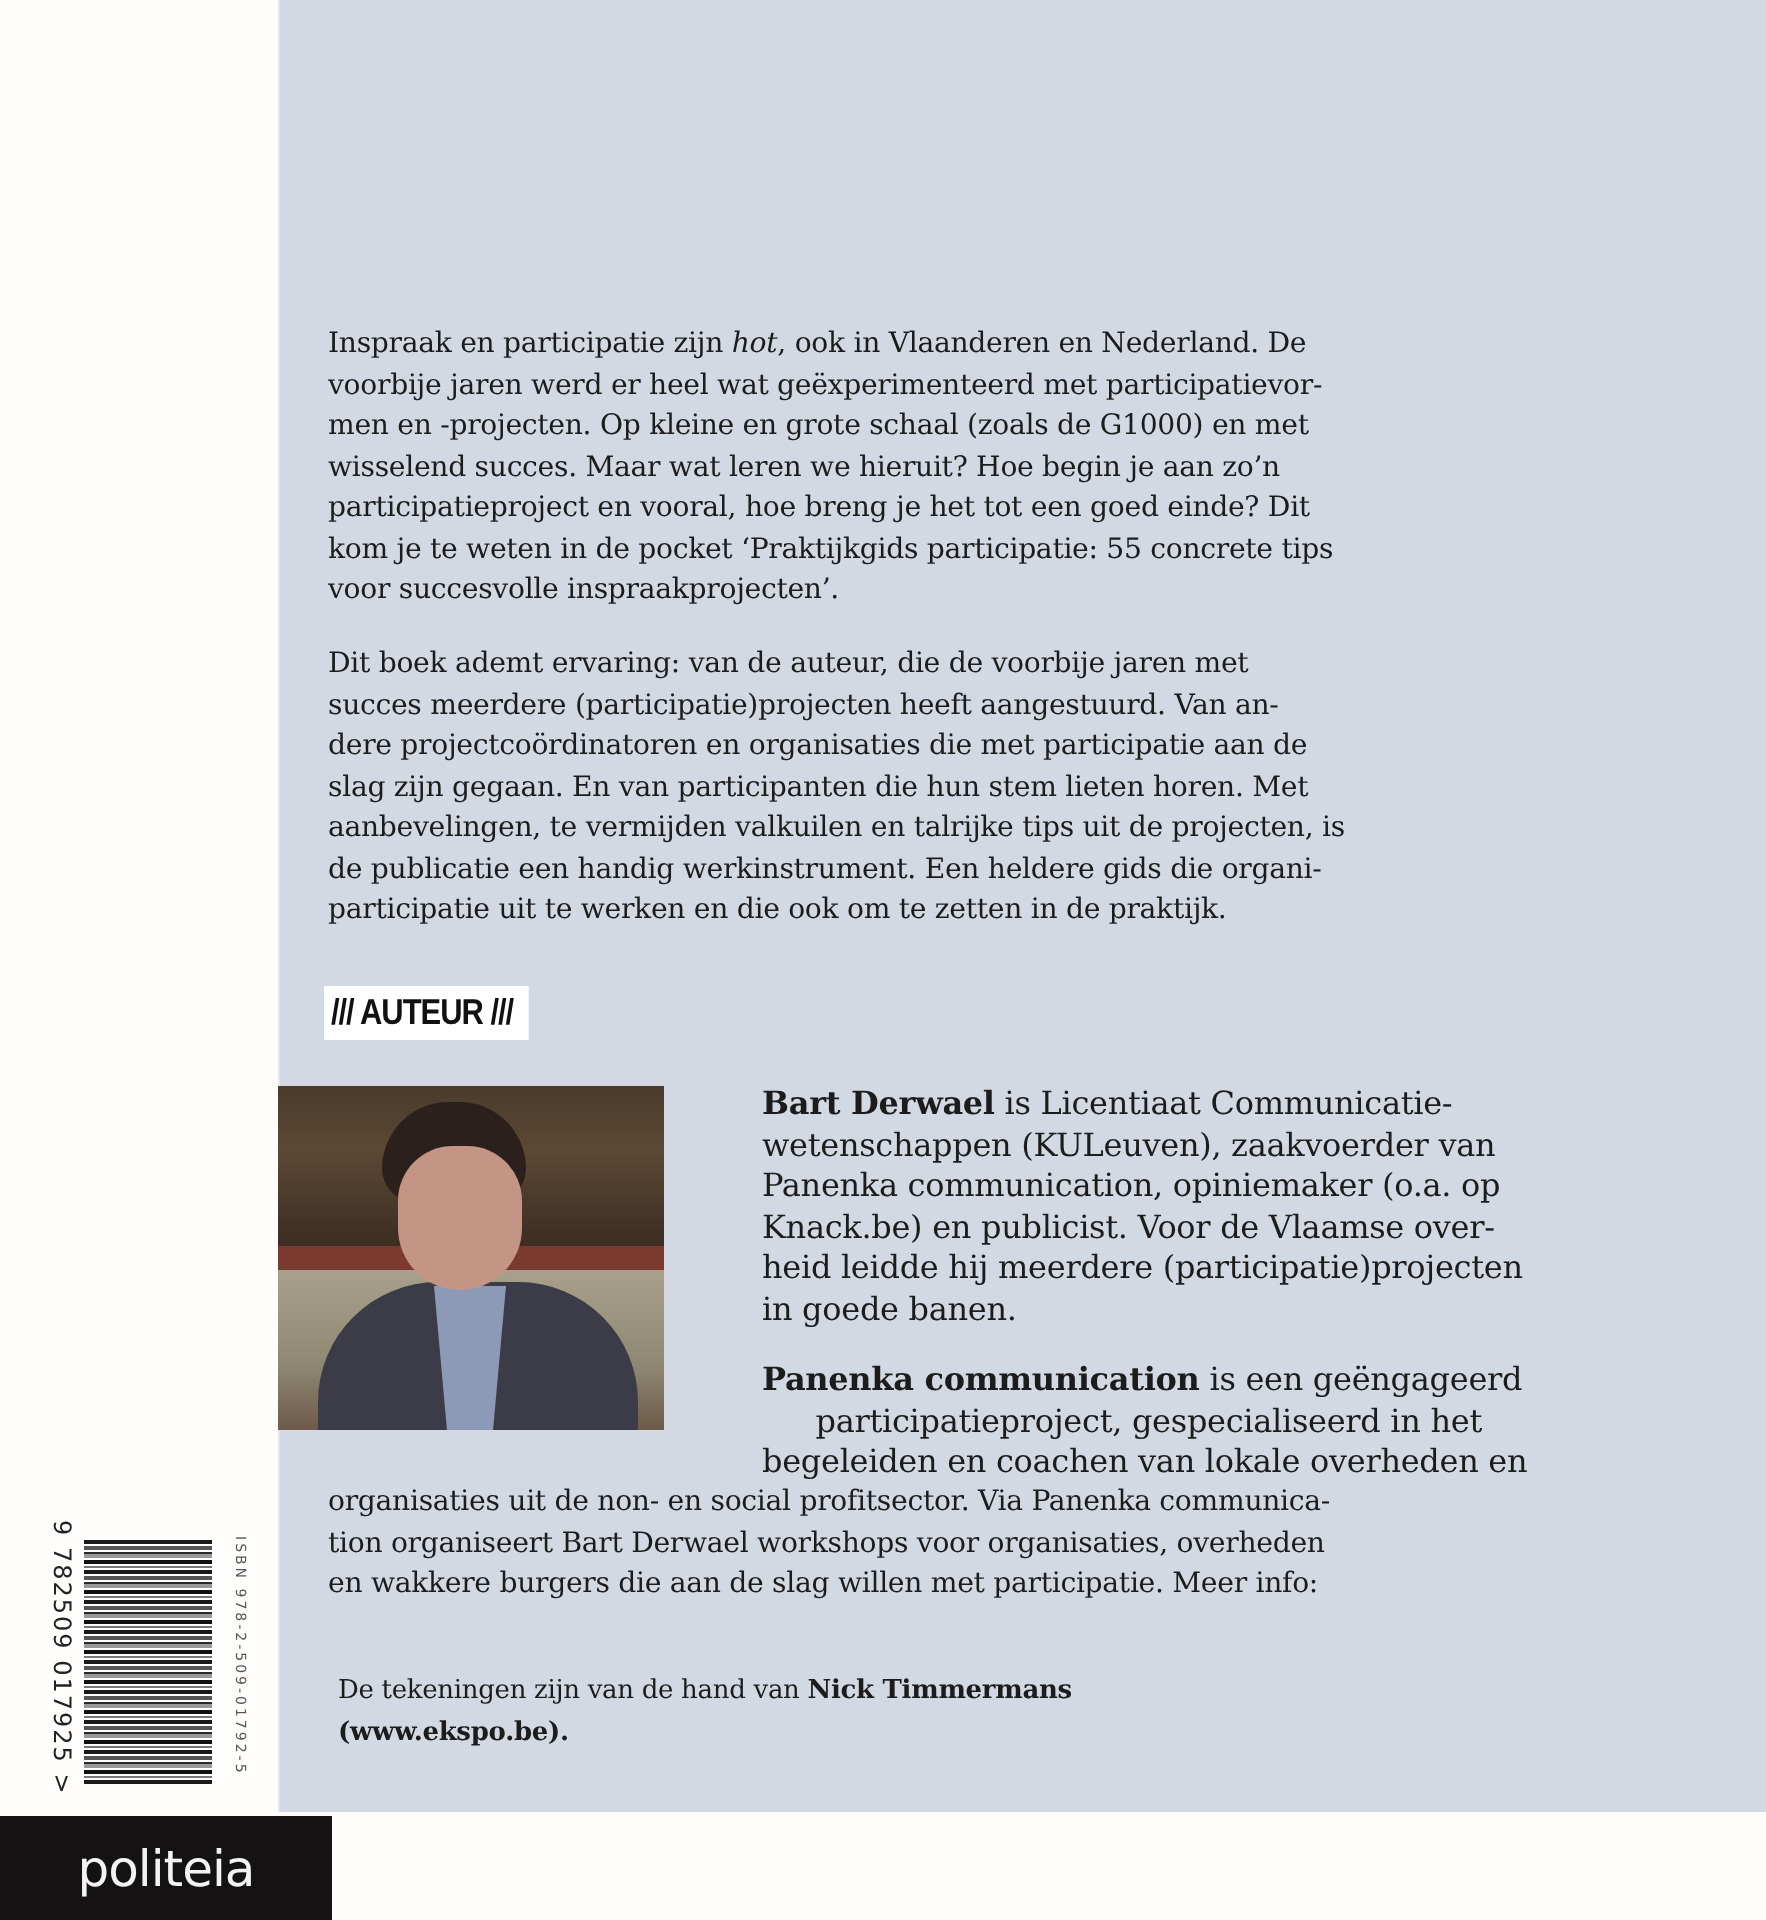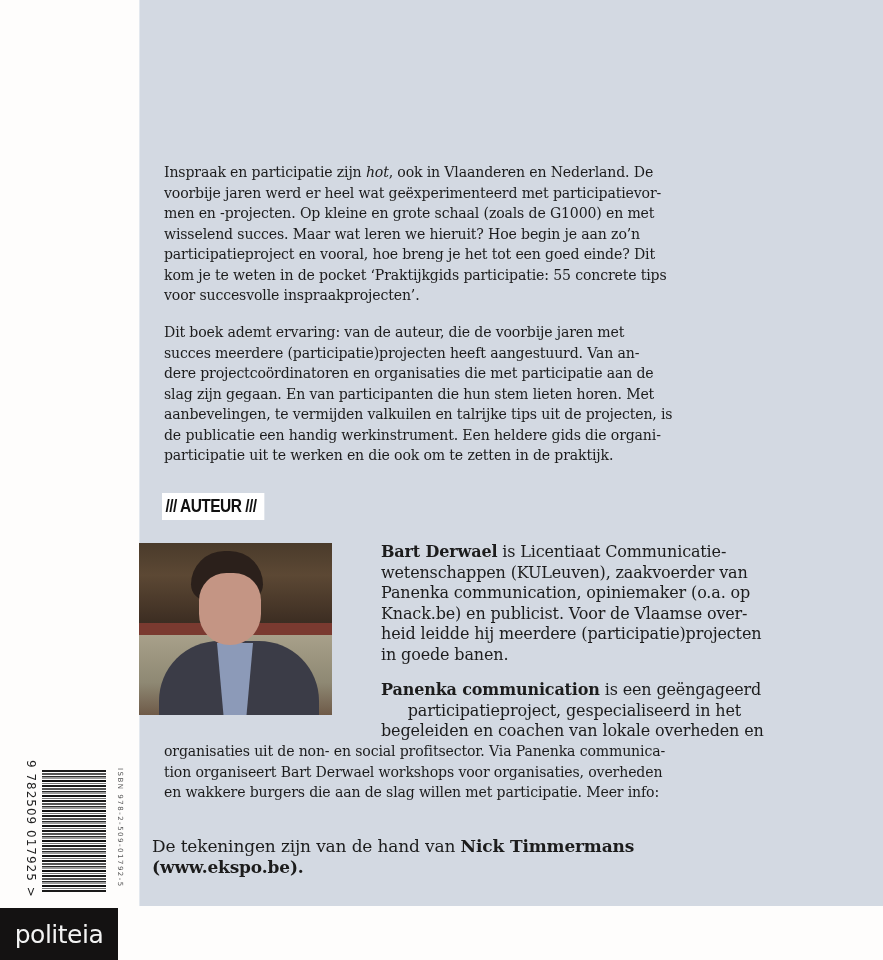--- a/index.html
+++ b/index.html
@@ -24,33 +24,33 @@
     .photo .bg-bottom { position: absolute; left: 0; top: 92px; width: 100%; height: 80px; background: linear-gradient(180deg, #a8a08a 0%, #8e8873 60%, #6e5a48 100%); }
     .photo .hair { position: absolute; left: 52px; top: 8px; width: 72px; height: 50px; border-radius: 40px 40px 20px 20px; background: #2b201b; }
     .photo .face { position: absolute; left: 60px; top: 30px; width: 62px; height: 72px; border-radius: 30px 30px 34px 34px; background: #c49584; }
     .photo .jacket { position: absolute; left: 20px; top: 98px; width: 160px; height: 90px; border-radius: 60px 60px 0 0; background: #3b3c47; }
     .photo .shirt { position: absolute; left: 78px; top: 100px; width: 36px; height: 80px; background: #8c9ab8; clip-path: polygon(0 0, 100% 0, 80% 100%, 20% 100%); }
 
     .author-text { position: absolute; left: 346px; font-size: 16px; line-height: 20.5px; letter-spacing: -0.15px; width: 360px; margin-left: 35px; }
     .a1 { top: 542px; }
     .a2 { top: 680px; text-align: right; }
     .a3 { position: absolute; left: 164px; top: 741px; width: 545px; font-size: 14.1px; line-height: 20.5px; letter-spacing: -0.15px; }
-    .credit { position: absolute; left: 152px; top: 836px; width: 545px; font-size: 17px; line-height: 20.5px; letter-spacing: -0.15px; }
+    .credit { position: absolute; left: 169px; top: 836px; width: 545px; font-size: 13px; line-height: 20.5px; letter-spacing: -0.15px; }
     .line { display: block; white-space: nowrap; }
 
     .barcode-wrap { position: absolute; left: 24px; top: 760px; width: 110px; height: 145px; }
     .barcode { position: absolute; left: 18px; top: 10px; width: 64px; height: 122px;
       background: repeating-linear-gradient(180deg,
         #1a1a1a 0px, #1a1a1a 2px, #fff 2px, #fff 3px, #555 3px, #555 5px, #fff 5px, #fff 6px,
         #2a2a2a 6px, #2a2a2a 7px, #999 7px, #999 9px, #fff 9px, #fff 10px, #111 10px, #111 12px,
         #fff 12px, #fff 13px, #777 13px, #777 14px, #fff 14px, #fff 15px); }
     .barcode-digits { position: absolute; left: 0px; top: 0px; width: 14px; height: 145px; font-family: "DejaVu Sans", sans-serif; font-size: 12px; writing-mode: vertical-rl; color: #222; letter-spacing: 1px; }
     .isbn-text { position: absolute; left: 88px; top: 8px; width: 12px; height: 140px; font-family: "DejaVu Sans", sans-serif; font-size: 7px; writing-mode: vertical-rl; color: #555; letter-spacing: 1.5px; }
 
-    .publisher { position: absolute; left: 0; top: 908px; width: 118px; height: 52px; background: #141212; display: flex; align-items: center; justify-content: center; }
+    .publisher { position: absolute; left: 0; top: 908px; width: 166px; height: 52px; background: #141212; display: flex; align-items: center; justify-content: center; }
     .publisher-name { font-family: "DejaVu Sans", "Liberation Sans", sans-serif; font-size: 25px; color: #f3f3f3; letter-spacing: -0.5px; font-weight: normal; }
   </style>
 </head>
 <body>
 
 <div class="left-strip"></div>
 <div class="panel"></div>
 <div class="bottom-white"></div>
 
 <div class="text-block p1">

